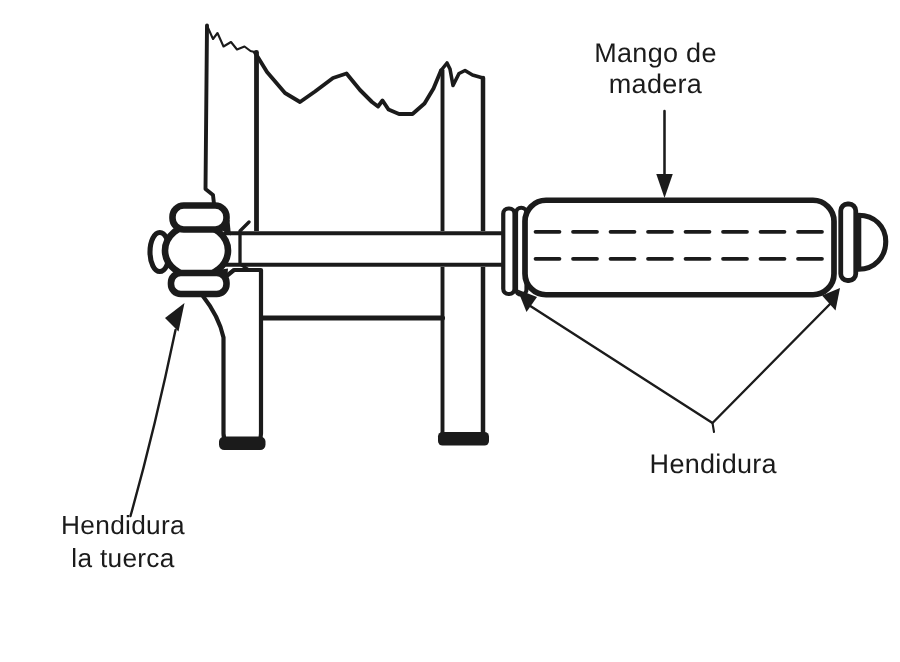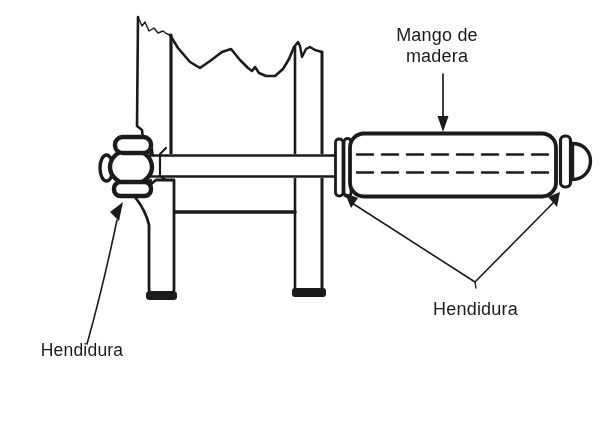--- a/index.html
+++ b/index.html
@@ -111,15 +111,16 @@
     <div>Mango de</div>
     <div>madera</div>
   </div>
 
   <div class="label" id="label-arandelas">
     <div>Hendidura</div>
   </div>
 
   <div class="label" id="label-hendidura">
     <div>Hendidura</div>
+    <div>la tuerca</div>
   </div>
 
 </div>
 
 </body></html>

